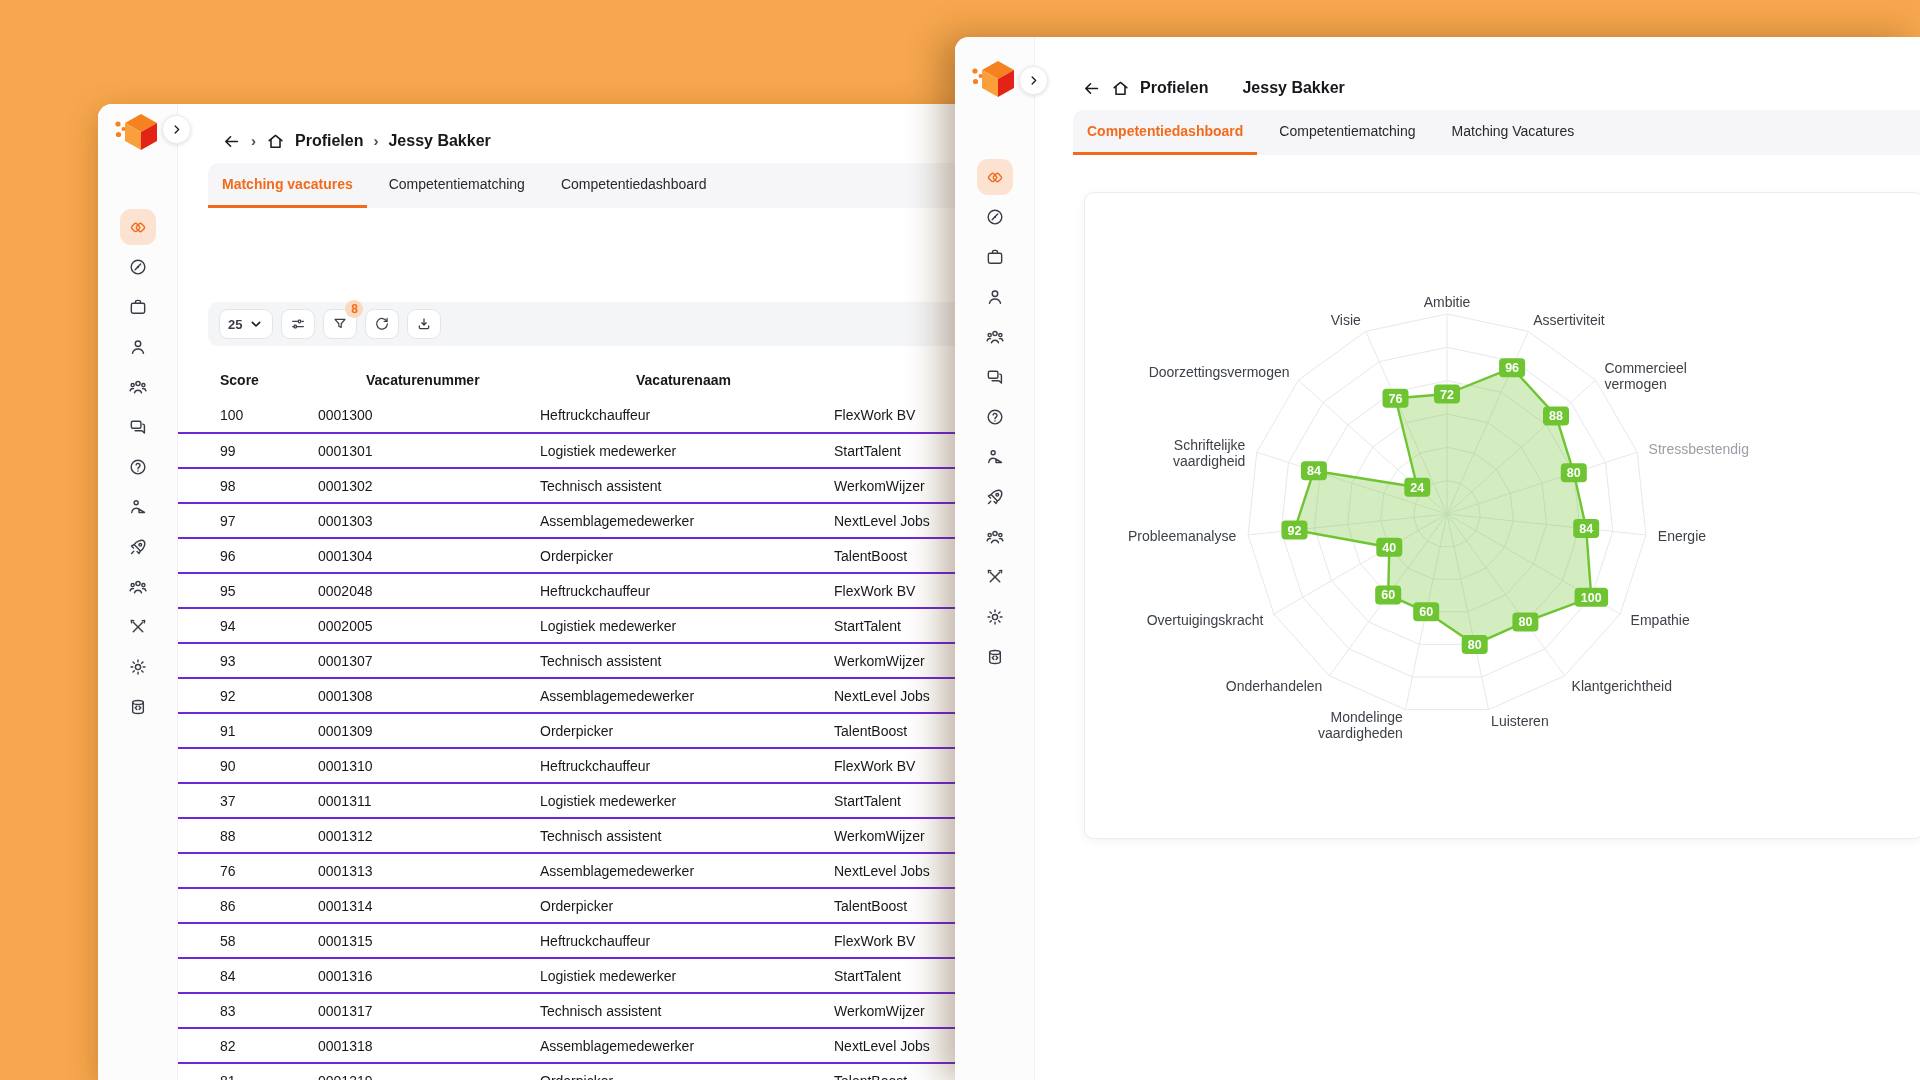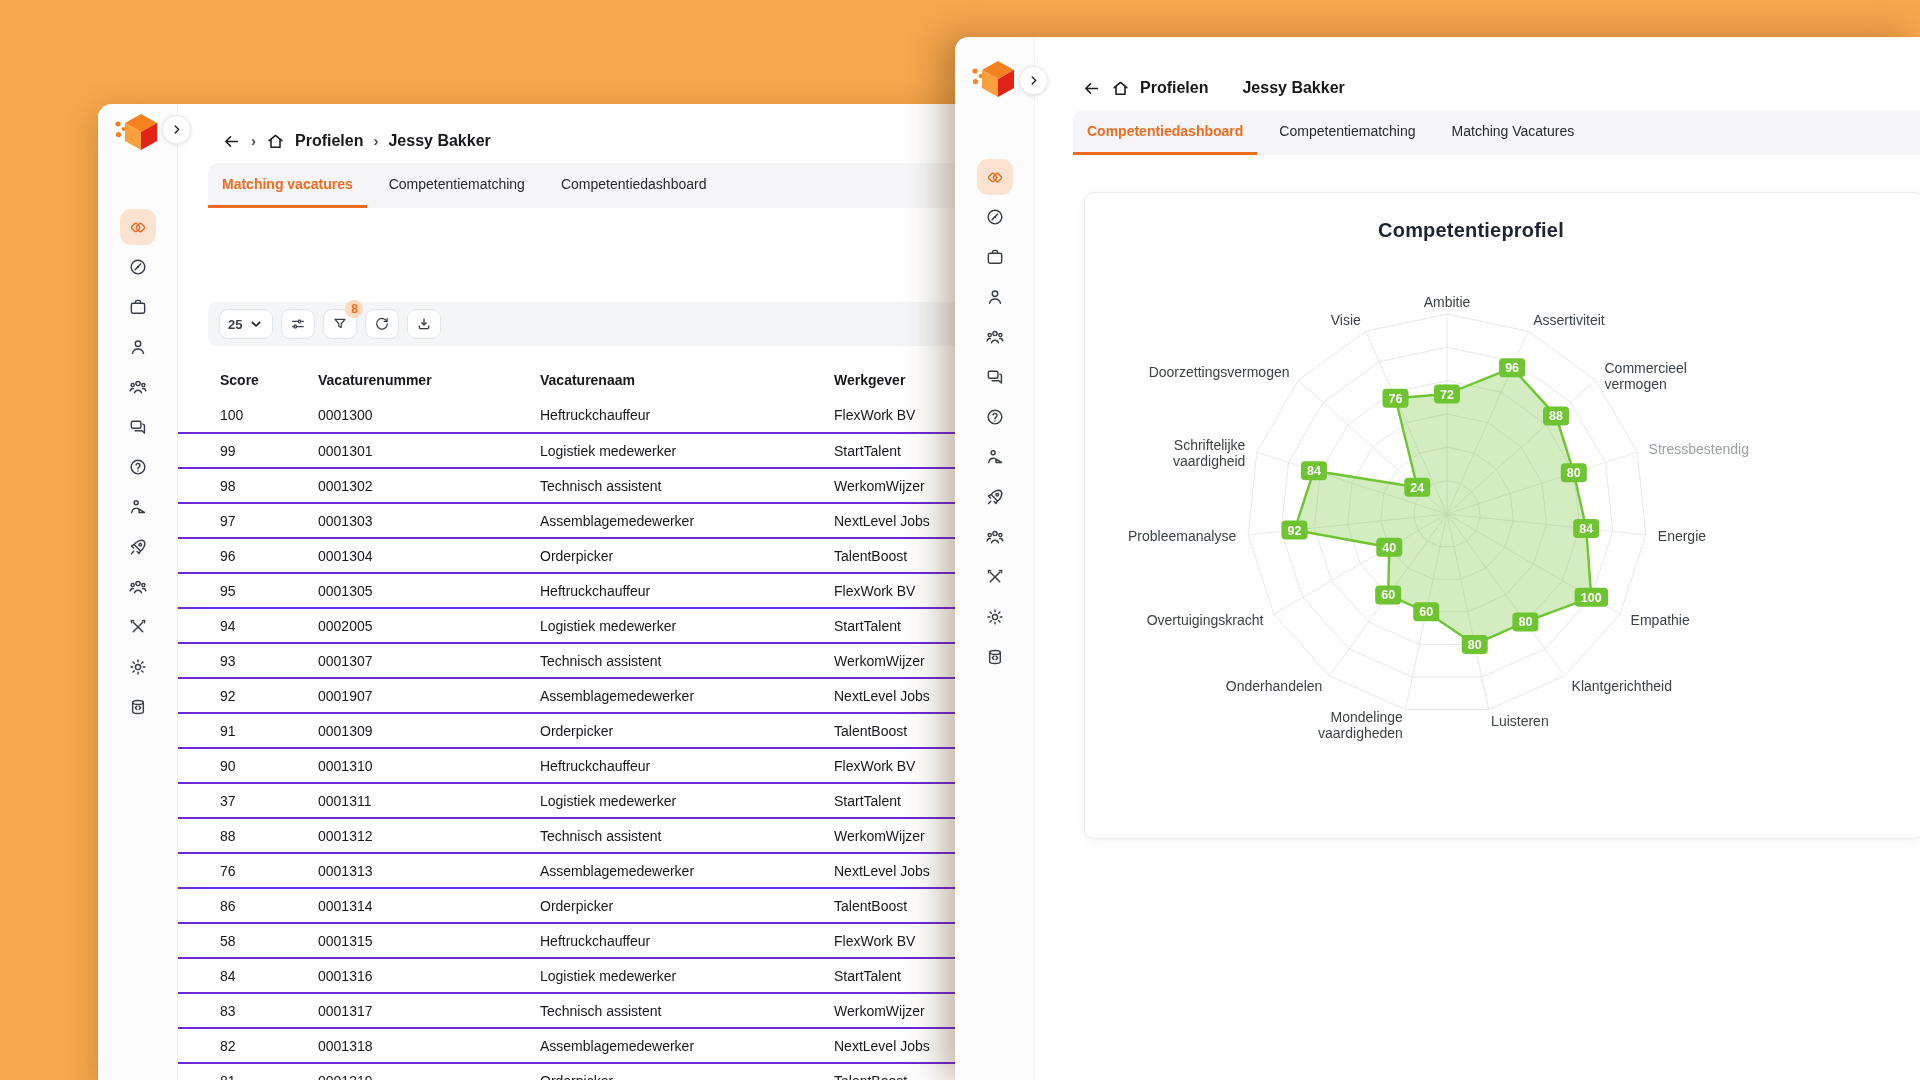--- a/index.html
+++ b/index.html
@@ -48,21 +48,21 @@
 
   .toolbar{position:absolute; left:30px; right:0; top:198px; height:44px; background:#F4F5F7; border-radius:10px; display:flex; align-items:center; gap:8px; padding-left:11px;}
   .pill{position:relative; height:30px; min-width:34px; background:#fff; border:1px solid #E2E5E9; border-radius:9px;
     display:inline-flex; align-items:center; justify-content:center; gap:6px; padding:0 8px; color:#3A3F47; font-size:13px; font-weight:bold; cursor:pointer;}
   .pill svg{width:16px;height:16px;}
   .fbadge{position:absolute; top:-10px; right:-7px; min-width:18px; height:18px; border-radius:999px; background:var(--badge-bg);
     color:var(--accent); font-size:12px; font-weight:bold; display:flex; align-items:center; justify-content:center; padding:0 4px;}
 
   .table{position:absolute; left:0; right:0; top:258px;}
   .trow{display:grid; grid-template-columns:98px 222px 294px 1fr; padding-left:42px; height:35px; align-items:center; font-size:14px; color:var(--text);}
-  .thead .trow{font-weight:bold;}
+  .thead .trow{font-weight:bold;gap:48px;}
   .tbody .trow{border-top:2px solid #6d28d9; cursor:pointer;}
   .tbody .trow:first-child{border-top:none;}
 
   .card{position:absolute; left:49px; top:155px; width:840px; height:647px; background:#fff; border:1px solid #ECECF0; border-radius:10px; box-shadow:0 2px 10px rgba(20,20,40,.05);}
   .card h2{position:absolute; top:26px; left:0; width:772px; text-align:center; font-size:20px; color:#1F2530; letter-spacing:.2px;}
   .card svg.radar{position:absolute; left:0; top:0; width:838px; height:645px;}
 </style>
 </head>
 <body>
 
@@ -310,39 +310,39 @@
               <div>NextLevel Jobs</div>
             </div>
             <div class="trow">
               <div>96</div>
               <div>0001304</div>
               <div>Orderpicker</div>
               <div>TalentBoost</div>
             </div>
             <div class="trow">
               <div>95</div>
-              <div>0001305</div>
+              <div>0002048</div>
               <div>Heftruckchauffeur</div>
               <div>FlexWork BV</div>
             </div>
             <div class="trow">
               <div>94</div>
               <div>0002005</div>
               <div>Logistiek medewerker</div>
               <div>StartTalent</div>
             </div>
             <div class="trow">
               <div>93</div>
               <div>0001307</div>
               <div>Technisch assistent</div>
               <div>WerkomWijzer</div>
             </div>
             <div class="trow">
               <div>92</div>
-              <div>0001907</div>
+              <div>0001308</div>
               <div>Assemblagemedewerker</div>
               <div>NextLevel Jobs</div>
             </div>
             <div class="trow">
               <div>91</div>
               <div>0001309</div>
               <div>Orderpicker</div>
               <div>TalentBoost</div>
             </div>
             <div class="trow">
@@ -675,18 +675,17 @@
               <text x="317.9" y="545.4" text-anchor="end" font-size="14" fill="#3C4248" font-family="Liberation Sans, DejaVu Sans, sans-serif">vaardigheden</text>
               <text x="237.4" y="497.5" text-anchor="end" font-size="14" fill="#3C4248" font-family="Liberation Sans, DejaVu Sans, sans-serif">Onderhandelen</text>
               <text x="178.4" y="432.0" text-anchor="end" font-size="14" fill="#3C4248" font-family="Liberation Sans, DejaVu Sans, sans-serif">Overtuigingskracht</text>
               <text x="151.2" y="348.2" text-anchor="end" font-size="14" fill="#3C4248" font-family="Liberation Sans, DejaVu Sans, sans-serif">Probleemanalyse</text>
               <text x="160.4" y="256.5" text-anchor="end" font-size="14" fill="#3C4248" font-family="Liberation Sans, DejaVu Sans, sans-serif">Schriftelijke</text>
               <text x="160.4" y="272.5" text-anchor="end" font-size="14" fill="#3C4248" font-family="Liberation Sans, DejaVu Sans, sans-serif">vaardigheid</text>
               <text x="204.5" y="184.1" text-anchor="end" font-size="14" fill="#3C4248" font-family="Liberation Sans, DejaVu Sans, sans-serif">Doorzettingsvermogen</text>
               <text x="275.8" y="132.3" text-anchor="end" font-size="14" fill="#3C4248" font-family="Liberation Sans, DejaVu Sans, sans-serif">Visie</text>
             </g>
           </svg>
-        <h2>Competentieprofiel</h2>
       </div>
     </div>
   </section>
 
 </div>
 
 </body></html>

